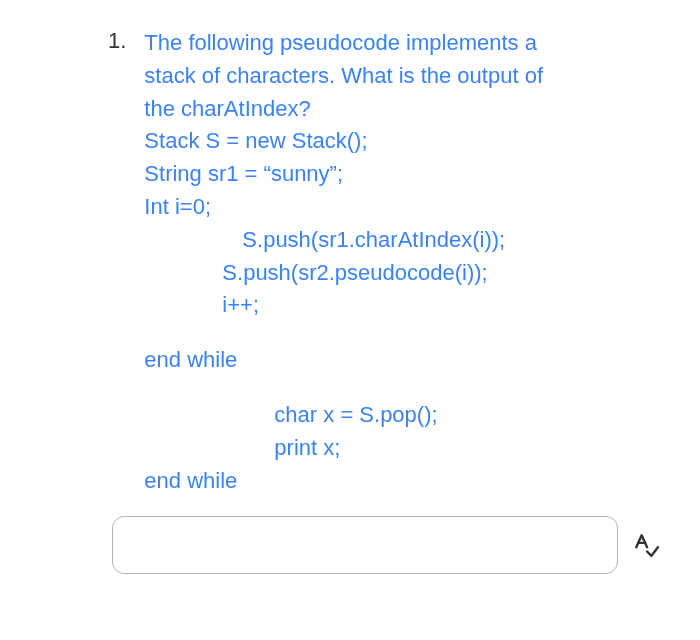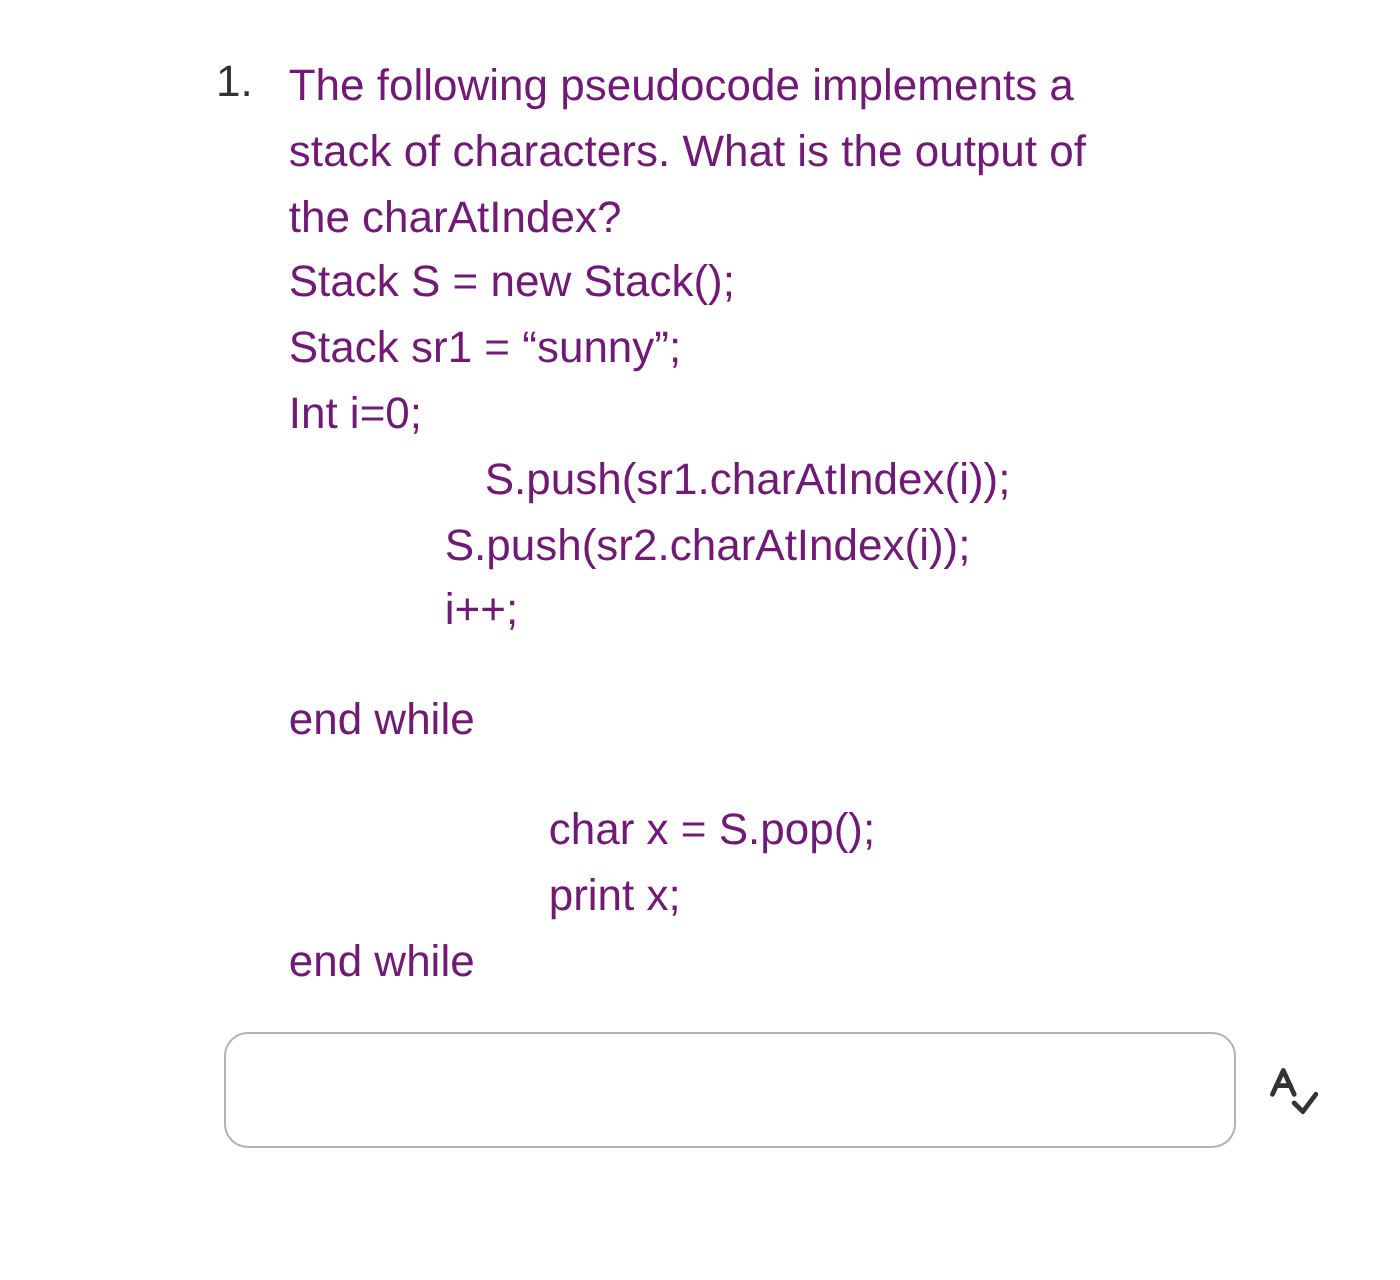--- a/index.html
+++ b/index.html
@@ -22,21 +22,21 @@
     .question-number {
       margin-right: 18px;
       margin-left: 68px;
       font-size: 22px;
       color: #333;
     }
     .question-body {
       flex: 1;
       font-size: 22px;
       line-height: 1.4;
-      color: #701a75;
+      color: #3b82f6;
     }
     .prompt-line {
       margin-bottom: 2px;
     }
     .code-line {
       margin-bottom: 2px;
       white-space: pre;
     }
     .indent1 {
       padding-left: 98px;
@@ -82,24 +82,24 @@
 </head>
 <body>
 
 <div class="question-container">
   <div class="question-number">1.</div>
   <div class="question-body">
     <div class="prompt-line">The following pseudocode implements a</div>
     <div class="prompt-line">stack of characters. What is the output of</div>
     <div class="prompt-line">the charAtIndex?</div>
     <div class="code-line">Stack S = new Stack();</div>
-    <div class="code-line">Stack sr1 = “sunny”;</div>
+    <div class="code-line">String sr1 = “sunny”;</div>
     <div class="code-line">Int i=0;</div>
     <div class="code-line indent1">S.push(sr1.charAtIndex(i));</div>
-    <div class="code-line indent1b">S.push(sr2.charAtIndex(i));</div>
+    <div class="code-line indent1b">S.push(sr2.pseudocode(i));</div>
     <div class="code-line indent1b">i++;</div>
     <div class="blank"></div>
     <div class="code-line">end while</div>
     <div class="blank"></div>
     <div class="code-line indent2">char x = S.pop();</div>
     <div class="code-line indent2">print x;</div>
     <div class="code-line">end while</div>
   </div>
 </div>
 

